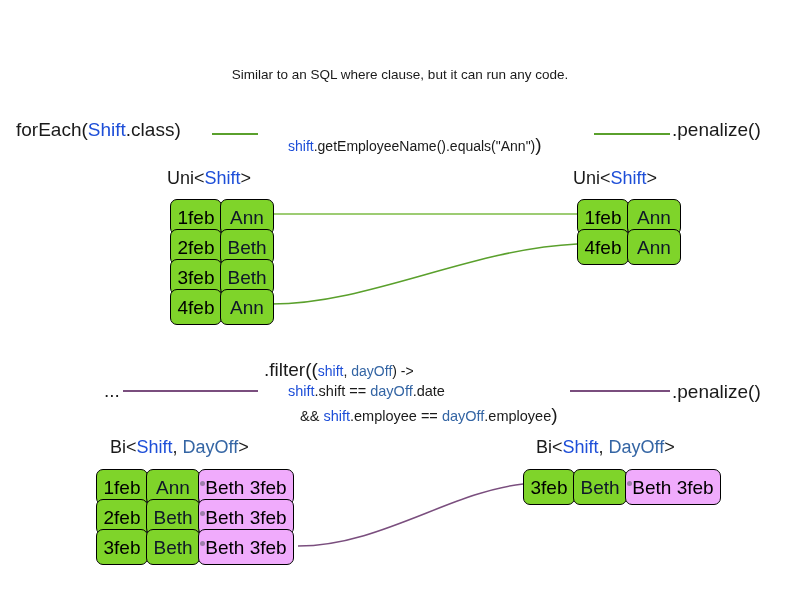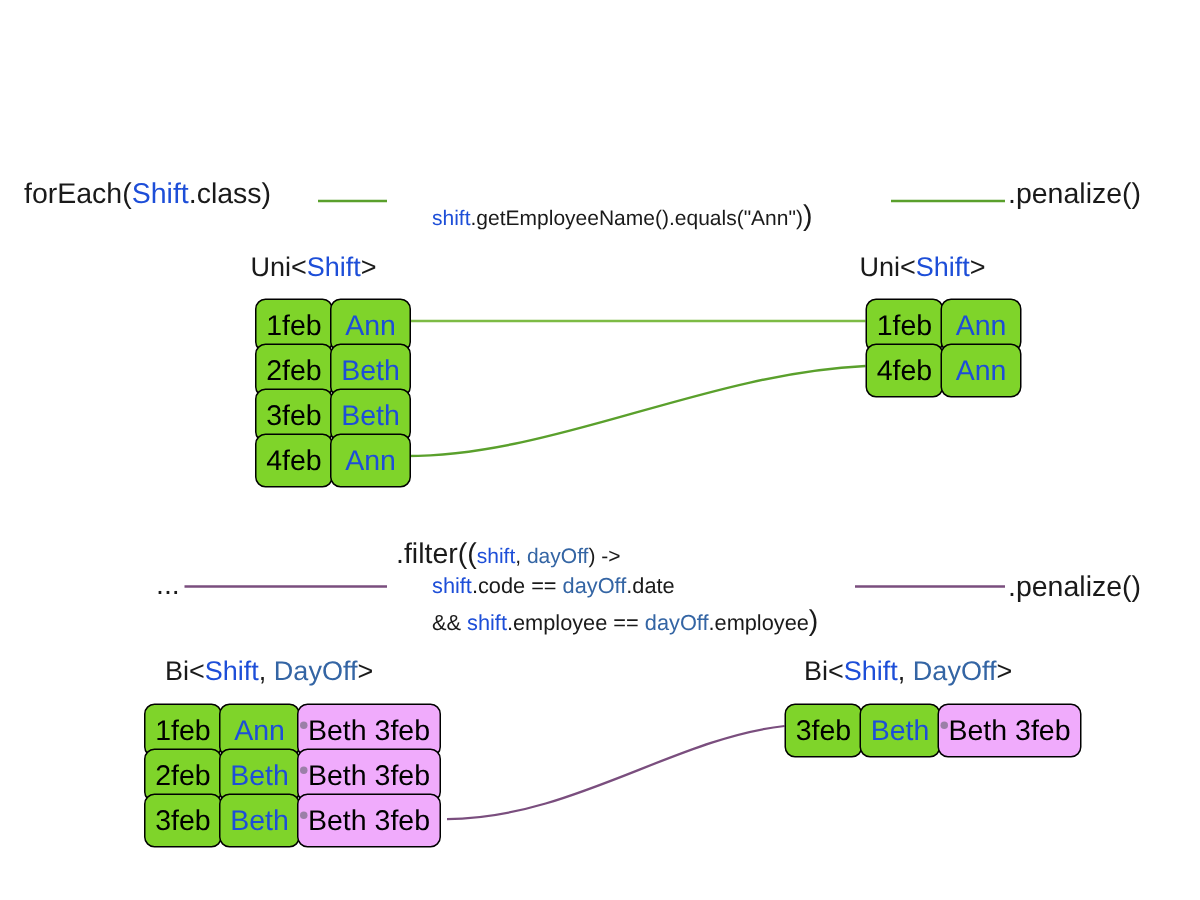--- a/index.html
+++ b/index.html
@@ -60,21 +60,21 @@
   .foreach      { left: 16px;  top: 119px; font-size: 19px; }
   .penalize1    { left: 672px; top: 119px; font-size: 19px; }
   .dots         { left: 104px; top: 380px; font-size: 19px; }
   .penalize2    { left: 672px; top: 381px; font-size: 19px; }
 
   .filter1-l1 { left: 264px; top: 107px; font-size: 19px; }
   .filter1-l2 { left: 288px; top: 134px; font-size: 14px; }
 
   .filter2-l1 { left: 264px; top: 359px; font-size: 19px; }
   .filter2-l2 { left: 288px; top: 383px; font-size: 14.5px; }
-  .filter2-l3 { left: 288px; top: 404px; font-size: 14.5px; }
+  .filter2-l3 { left: 300px; top: 404px; font-size: 14.5px; }
 
   .small { font-size: 14px; }
   .paren-big { font-size: 19px; }
 
   
   .streamlabel {
     position: absolute;
     white-space: nowrap;
     font-size: 18px;
     color: #1a1a1a;
@@ -104,21 +104,21 @@
   }
   .cell-shift-date {
     background: #7ed321;
     background: #7fd42a;
     color: #000000;
     width: 52px;
     margin-right: -2px;
   }
   .cell-shift-emp {
     background: #7fd42a;
-    color: #1d4ed8;
+    color: #0f172a;
     width: 54px;
   }
   .cell-dayoff {
     background: #f0abfc;
     color: #000000;
     width: 96px;
     margin-left: -2px;
   }
 
   
@@ -137,20 +137,21 @@
     width: 800px;
     height: 600px;
     pointer-events: none;
   }
 </style>
 </head>
 <body>
 
 <div id="slide">
 
+  <div class="subtitle">Similar to an SQL where clause, but it can run any code.</div>
 
   <svg id="wires" viewBox="0 0 800 600">
 
     <line x1="212" y1="134" x2="258" y2="134" stroke="#5aa02c" stroke-width="1.8"></line>
 
     <line x1="594" y1="134" x2="670" y2="134" stroke="#5aa02c" stroke-width="1.8"></line>
 
     <path d="M 271 214 C 400 214 470 214 577 214" fill="none" stroke="#7dbb45" stroke-width="1.6"></path>
 
     <path d="M 271 304 C 370 304 470 249 577 244" fill="none" stroke="#5aa02c" stroke-width="1.6"></path>
@@ -204,21 +205,21 @@
     <div class="cell cell-shift-date">4feb</div>
     <div class="cell cell-shift-emp">Ann</div>
   </div>
 
   <div class="code dots">...</div>
 
   <div class="code filter2-l1">
     <span>.filter((</span><span class="g small">shift</span><span class="small">, </span><span class="b small">dayOff</span><span class="small">) -&gt;</span>
   </div>
   <div class="code filter2-l2">
-    <span class="g">shift</span><span>.code == </span><span class="b">dayOff</span><span>.date</span>
+    <span class="g">shift</span><span>.shift == </span><span class="b">dayOff</span><span>.date</span>
   </div>
   <div class="code filter2-l3">
     <span>&amp;&amp; </span><span class="g">shift</span><span>.employee == </span><span class="b">dayOff</span><span>.employee</span><span class="paren-big">)</span>
   </div>
 
   <div class="code penalize2">.penalize()</div>
 
   <div class="streamlabel lbl-bi-left">
     <span>Bi&lt;</span><span class="g">Shift</span><span>, </span><span class="b">DayOff</span><span>&gt;</span>
   </div>

